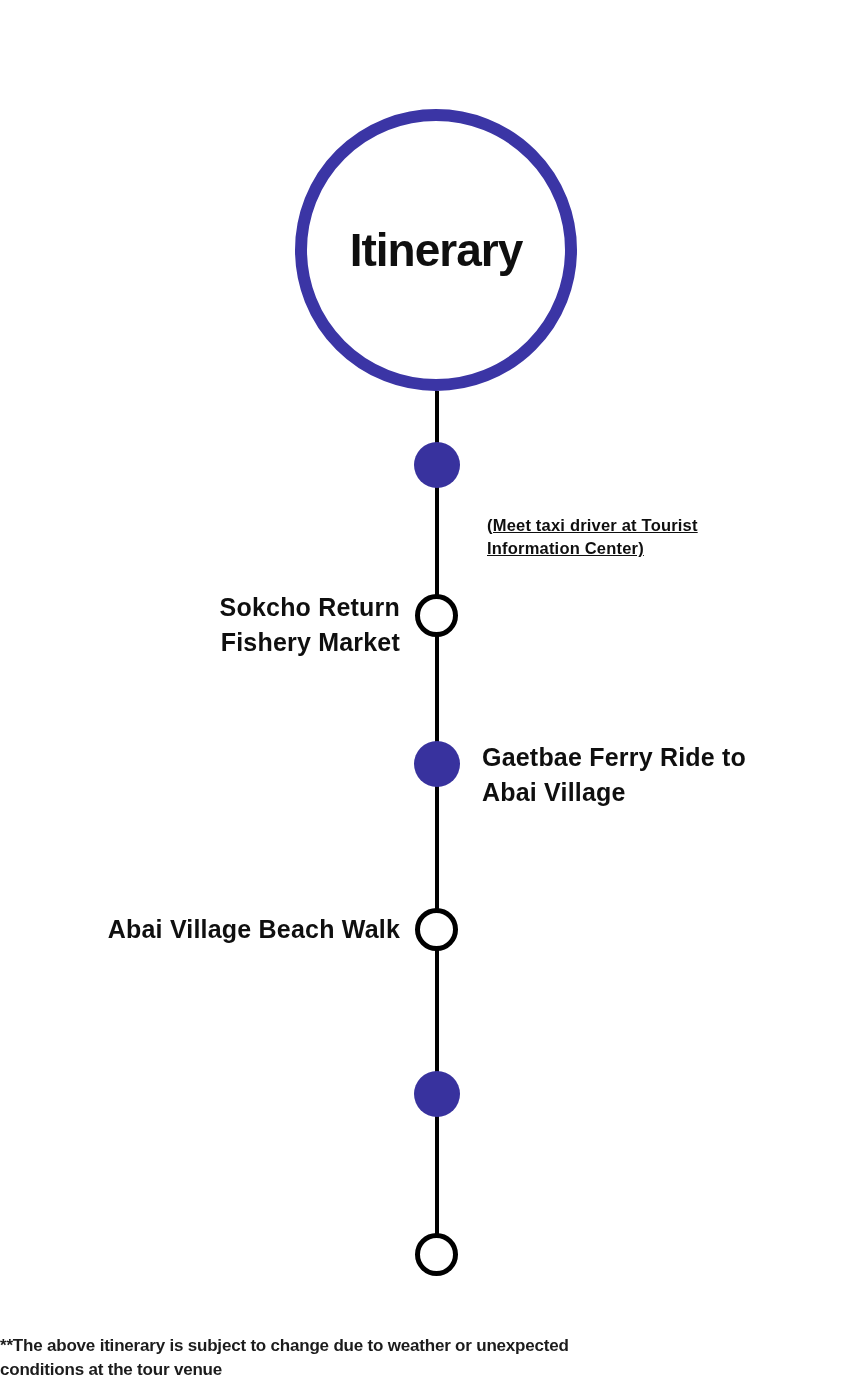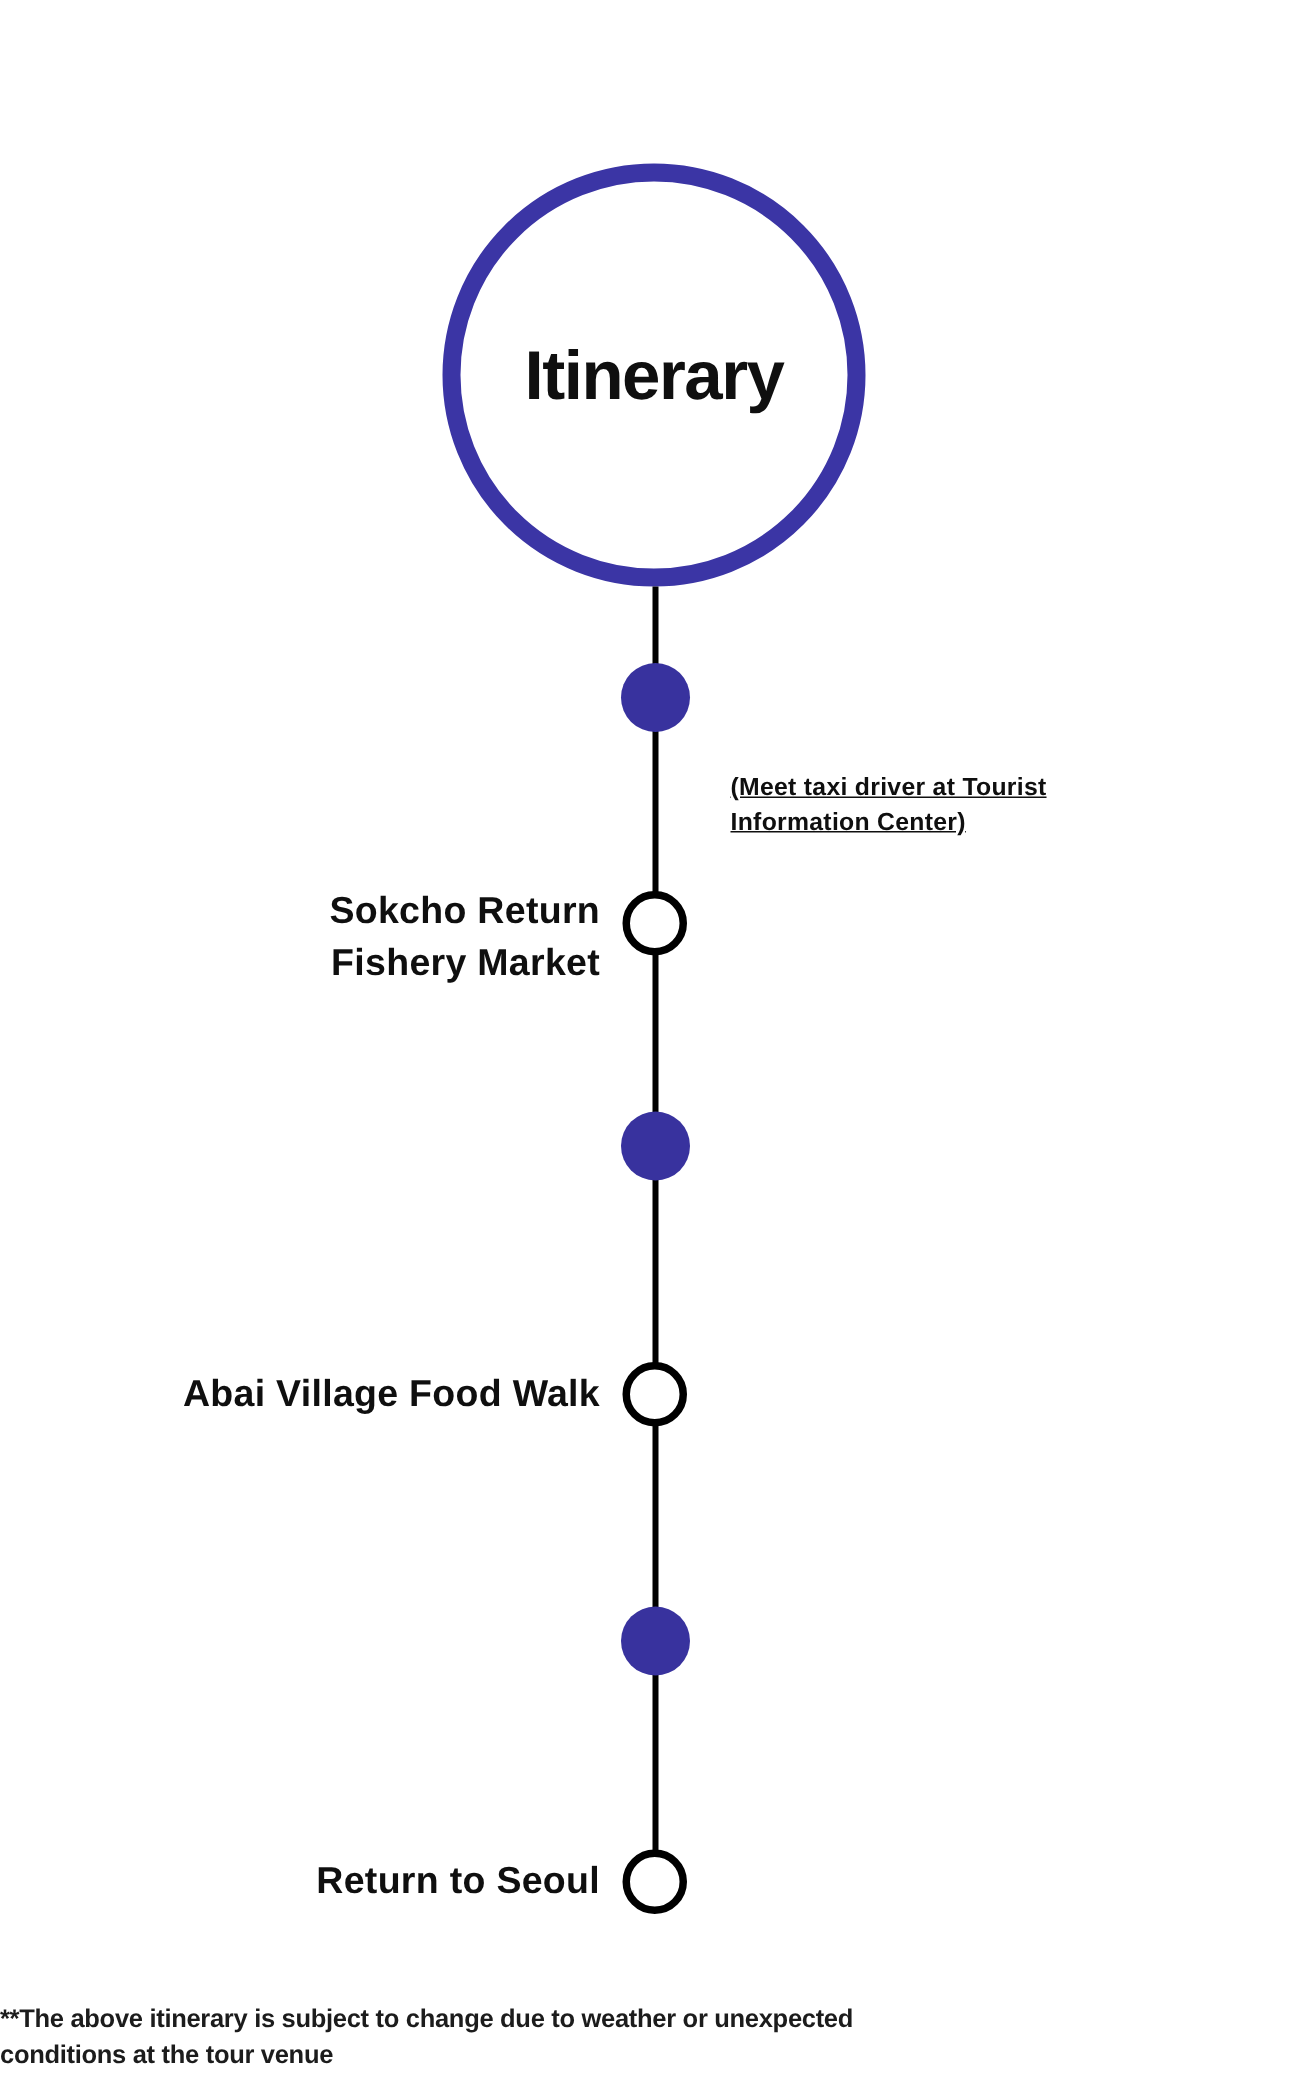--- a/index.html
+++ b/index.html
@@ -67,25 +67,26 @@
 
   <div class="node filled n1"></div>
   <div class="l1note">(Meet taxi driver at Tourist
 Information Center)</div>
 
   <div class="node outline n2"></div>
   <div class="label left l2">Sokcho Return
 Fishery Market</div>
 
   <div class="node filled n3"></div>
+  <div class="label right l3">Gaetbae Ferry Ride to
+Abai Village</div>
 
   <div class="node outline n4"></div>
-  <div class="label left l4">Abai Village Food Walk</div>
+  <div class="label left l4">Abai Village Beach Walk</div>
 
   <div class="node filled n5"></div>
 
   <div class="node outline n6"></div>
-  <div class="label left l6">Return to Seoul</div>
 
   <div class="footer">**The above itinerary is subject to change due to weather or unexpected
 conditions at the tour venue</div>
 
 </div>
 
 </body></html>

